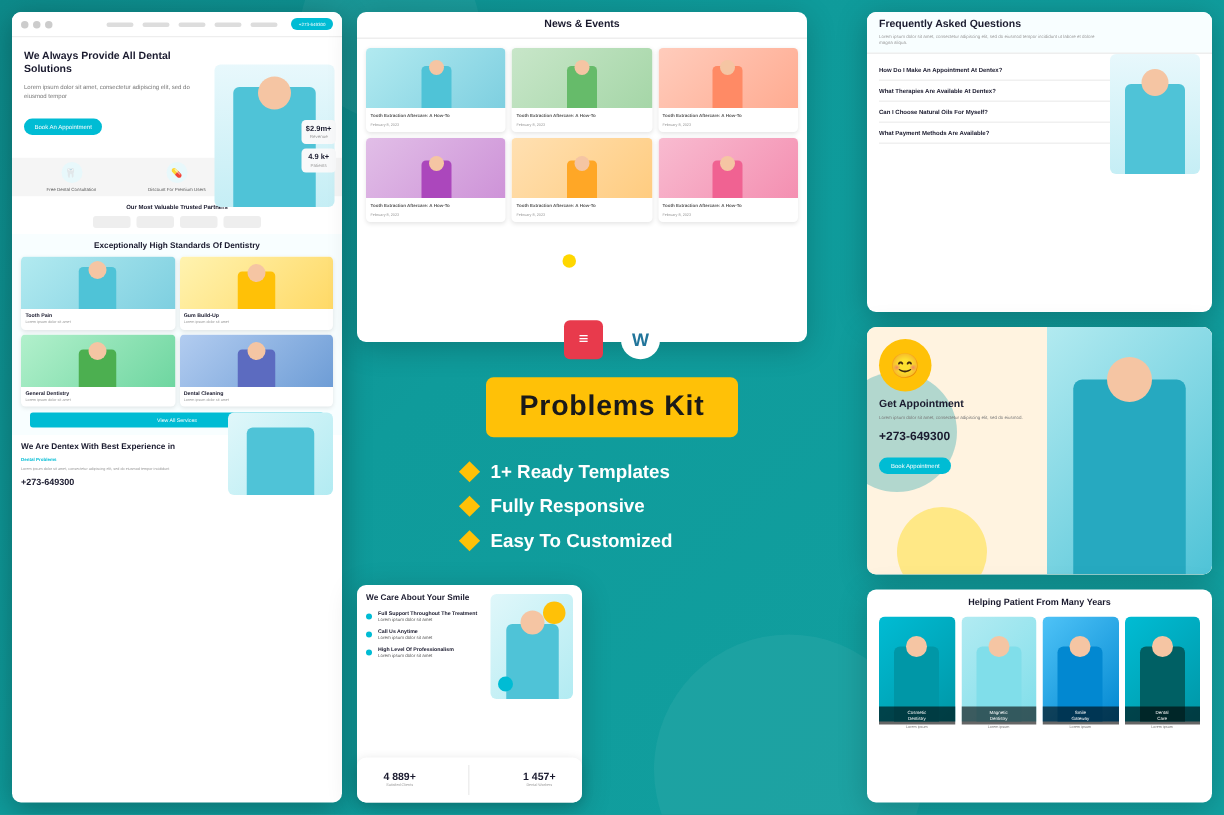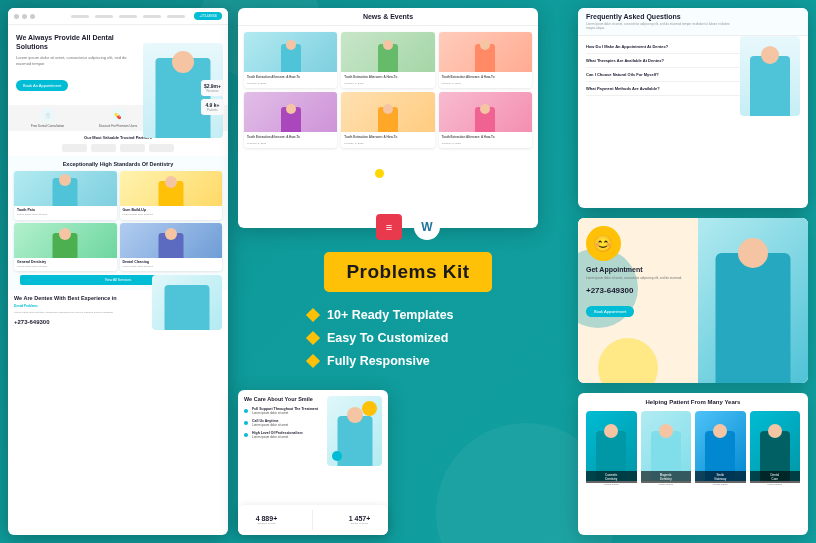--- a/index.html
+++ b/index.html
@@ -1026,29 +1026,29 @@
     <div class="plugin-icons">
       <div class="elementor-icon">≡</div>
       <div class="wordpress-icon">W</div>
     </div>
 
     <div class="kit-badge">Problems Kit</div>
 
     <ul class="feat-list">
       <li>
         <div class="diamond"></div>
-        <span>10+ Ready Templates</span>
+        <span>1+ Ready Templates</span>
+      </li>
+      <li>
+        <div class="diamond"></div>
+        <span>Fully Responsive</span>
       </li>
       <li>
         <div class="diamond"></div>
         <span>Easy To Customized</span>
-      </li>
-      <li>
-        <div class="diamond"></div>
-        <span>Fully Responsive</span>
       </li>
     </ul>
   </div>
 
   <div class="right-top-panel">
     <div class="faq-header" style="padding-right:70px;">
       <div class="faq-title">Frequently Asked Questions</div>
       <div class="faq-subtitle">Lorem ipsum dolor sit amet, consectetur adipiscing elit, sed do eiusmod tempor incididunt ut labore et dolore magna aliqua.</div>
     </div>
 

